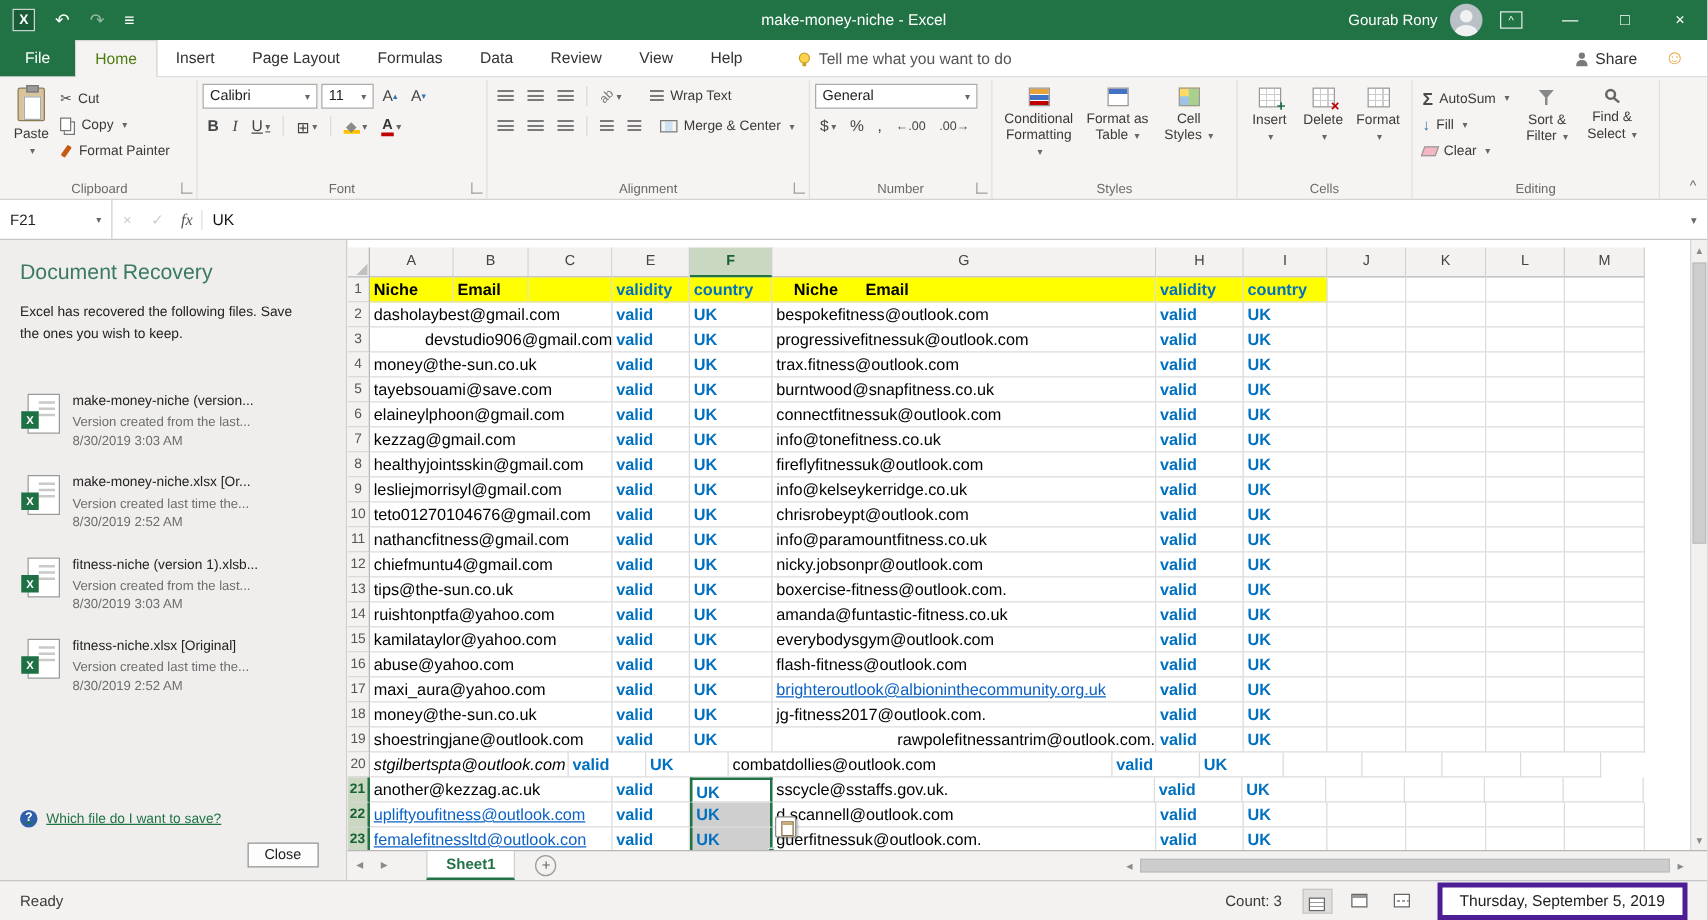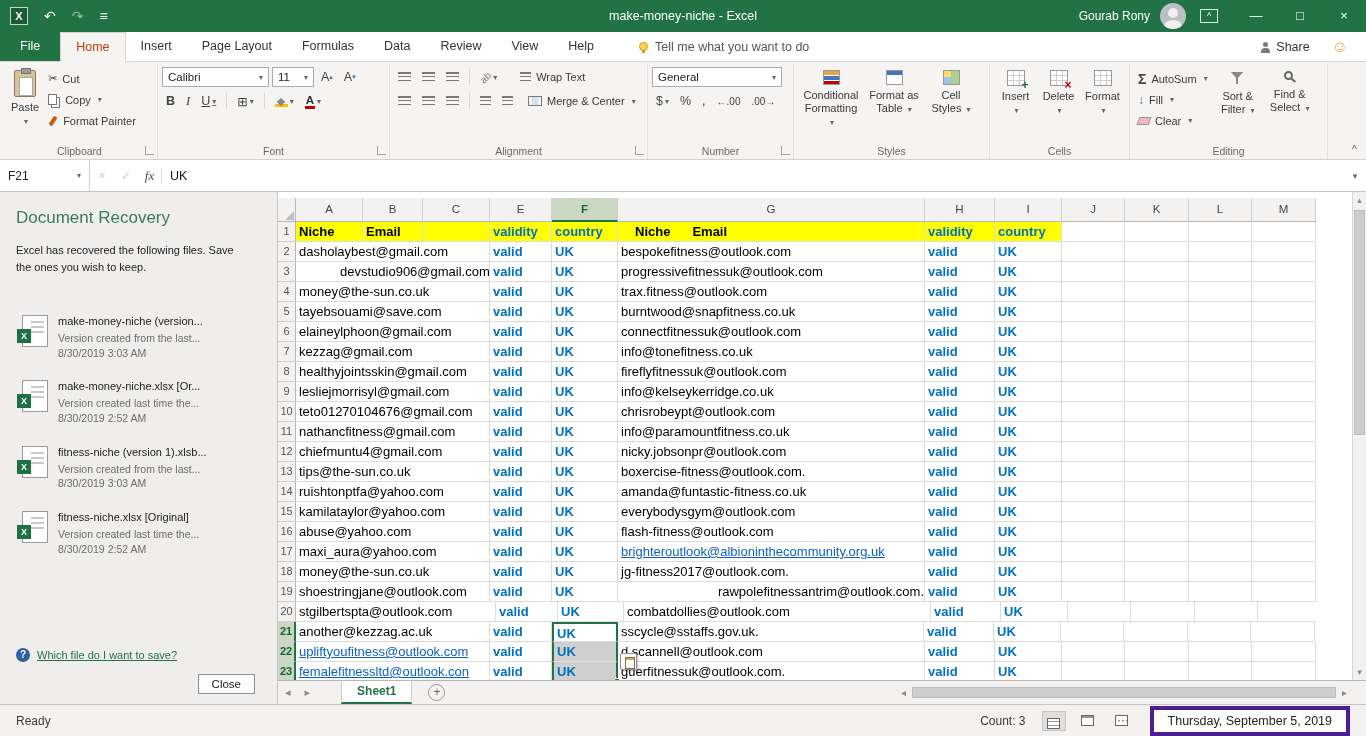--- a/index.html
+++ b/index.html
@@ -18,21 +18,21 @@
 .avatar{width:26px;height:26px;border-radius:50%;background:#b9c0c6;position:relative;overflow:hidden;margin-right:14px}
 .av-head{position:absolute;left:8px;top:5px;width:10px;height:10px;border-radius:50%;background:#f1f1f1}
 .av-body{position:absolute;left:4px;top:17px;width:18px;height:12px;border-radius:50% 50% 0 0;background:#f1f1f1}
 .rdo{width:18px;height:14px;border:1px solid rgba(255,255,255,.85);font-size:9px;line-height:12px;text-align:center;margin-right:16px}
 .winbtn{width:44px;height:32px;line-height:32px;text-align:center;font-size:13px}
 
 
 .tabrow{height:30px;background:#fff;display:flex;align-items:stretch;border-bottom:1px solid #d8d5d2;flex:none}
 .tab{font-size:12.5px;color:#333;padding:0 15px;line-height:29px;white-space:nowrap}
 .tab.file{background:#217346;color:#fff;padding:0 20px}
-.tab.active{background:#f5f4f3;color:#c2410c;border:1px solid #d8d5d2;border-bottom:1px solid #f5f4f3;margin-bottom:-1px;z-index:2}
+.tab.active{background:#f5f4f3;color:#4d7c0f;border:1px solid #d8d5d2;border-bottom:1px solid #f5f4f3;margin-bottom:-1px;z-index:2}
 .tellme{display:flex;align-items:center;gap:7px;margin-left:30px;font-size:12.5px;color:#555}
 .bulb{width:9px;height:9px;border-radius:50%;background:#ffd34d;border:1px solid #c9a227;position:relative}
 .bulb::after{content:"";position:absolute;left:2px;bottom:-3px;width:3px;height:3px;background:#c9a227}
 .share{margin-left:auto;display:flex;align-items:center;gap:6px;font-size:12.5px;color:#333;padding:0 6px}
 .person{width:10px;height:10px;position:relative}
 .person::before{content:"";position:absolute;left:3px;top:0;width:5px;height:5px;border-radius:50%;background:#7a7a7a}
 .person::after{content:"";position:absolute;left:1px;top:6px;width:9px;height:5px;border-radius:4px 4px 0 0;background:#7a7a7a}
 .smiley{color:#e8a33d;font-size:16px;line-height:30px;margin:0 18px 0 16px}
 
 
@@ -234,21 +234,21 @@
             </div>
         </div>
       </div>
       <div class="glabel">Clipboard</div>
       <span class="launcher"></span>
     </div>
 
     <div class="rgroup" style="width:232px">
       <div class="rbody col">
         <div class="frow">
-          <div class="combo" style="width:107px">
+          <div class="combo" style="width:92px">
               <span>Calibri</span>
               <span class="dd">▾</span>
             </div>
           <div class="combo" style="width:42px">
               <span>11</span>
               <span class="dd">▾</span>
             </div>
           <span class="tbtn">
               <span>A</span>
               <sup>▴</sup>
@@ -767,21 +767,21 @@
                 <div class="cell" style="width: 307px; text-align: right;">rawpolefitnessantrim@outlook.com.</div>
                 <div class="cell blue bold" style="width: 70px;">valid</div>
                 <div class="cell blue bold" style="width: 67px;">UK</div>
                 <div class="cell" style="width: 63px;"></div>
                 <div class="cell" style="width: 64px;"></div>
                 <div class="cell" style="width: 63px;"></div>
                 <div class="cell" style="width: 64px;"></div>
               </div>
               <div class="grid-row">
                 <div class="rowhdr">20</div>
-                <div class="cell" style="width: 200px;">stgilbertspta@outlook.com</div>
+                <div class="cell" style="width: 159px; font-style: italic;">stgilbertspta@outlook.com</div>
                 <div class="cell blue bold" style="width: 62px;">valid</div>
                 <div class="cell blue bold" style="width: 66px;">UK</div>
                 <div class="cell" style="width: 307px;">combatdollies@outlook.com</div>
                 <div class="cell blue bold" style="width: 70px;">valid</div>
                 <div class="cell blue bold" style="width: 67px;">UK</div>
                 <div class="cell" style="width: 63px;"></div>
                 <div class="cell" style="width: 64px;"></div>
                 <div class="cell" style="width: 63px;"></div>
                 <div class="cell" style="width: 64px;"></div>
               </div>

